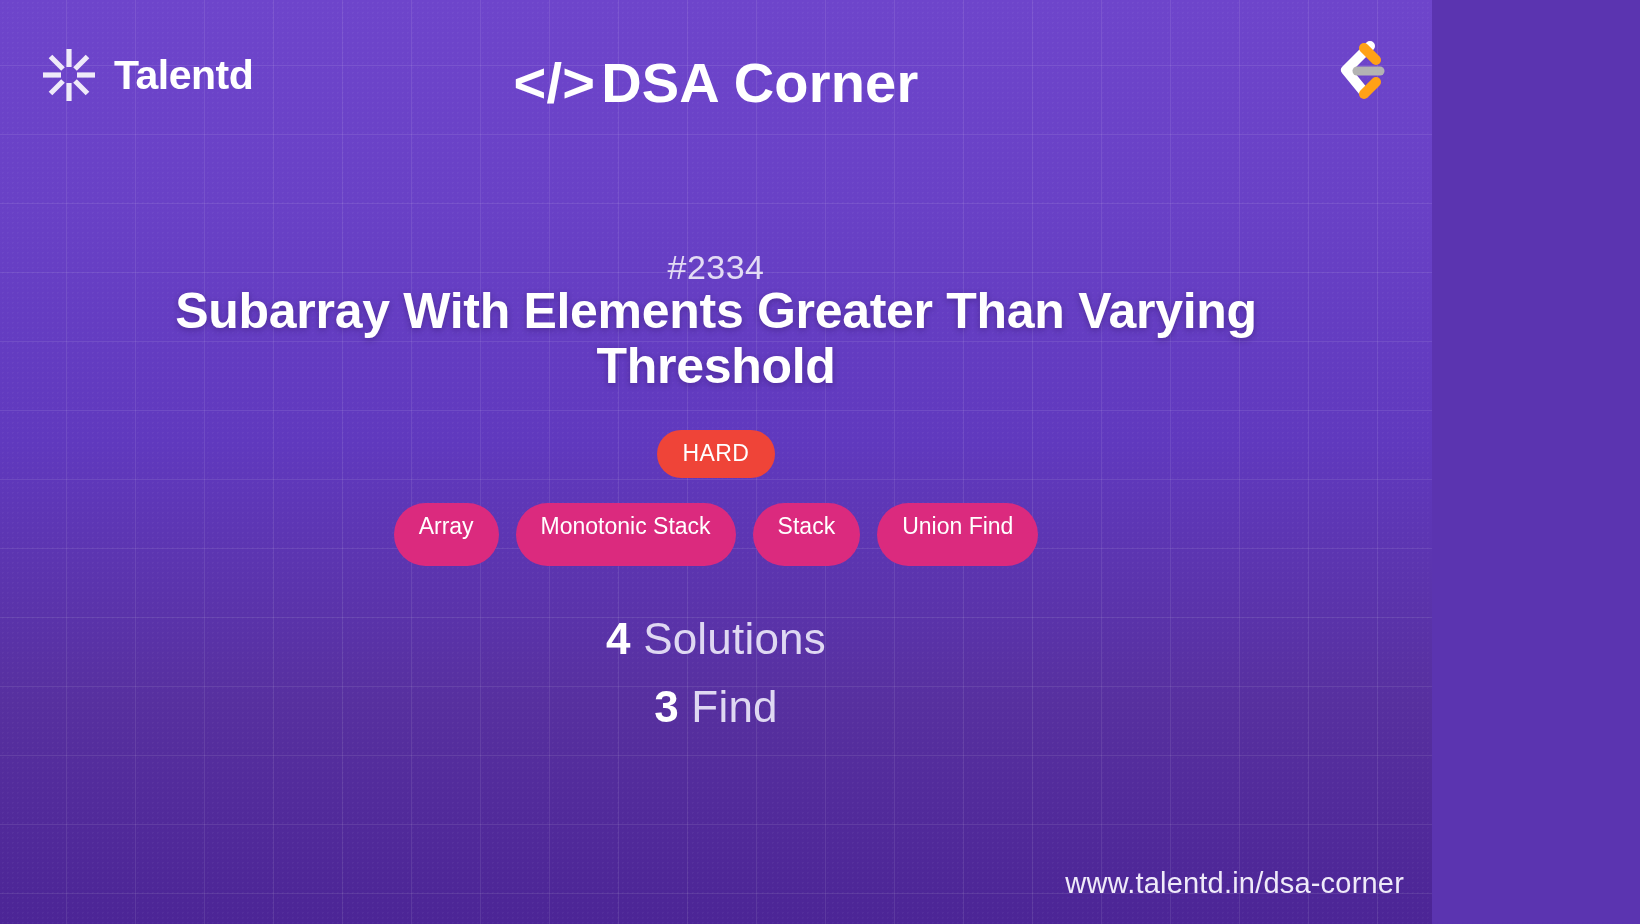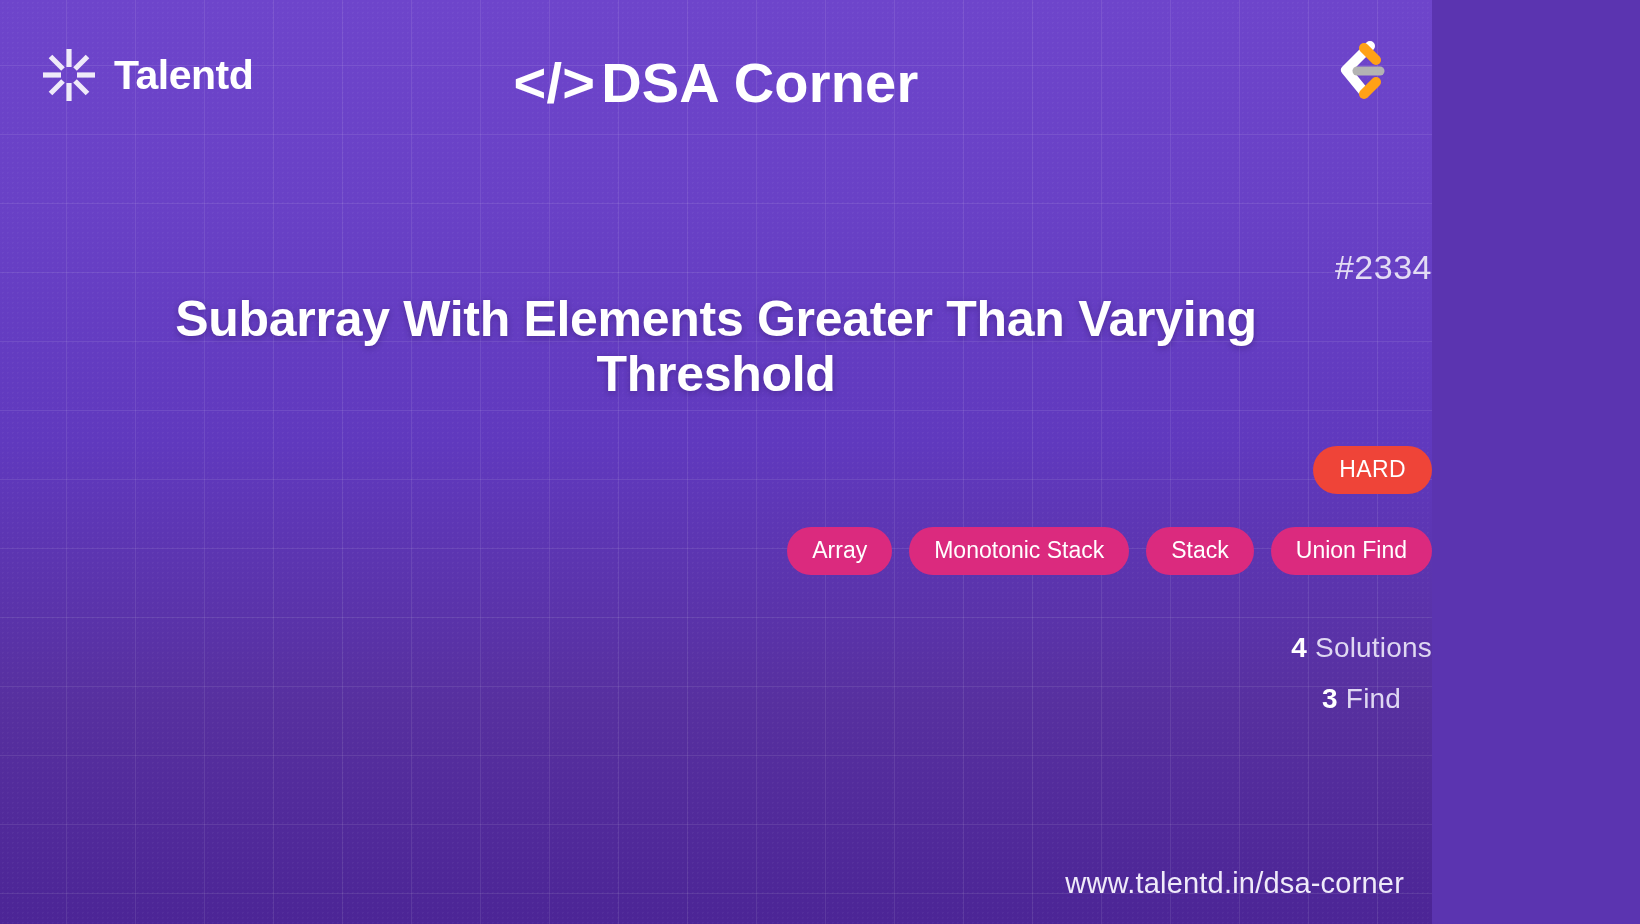--- a/index.html
+++ b/index.html
@@ -96,22 +96,21 @@
     width:66px;
     height:70px;
   }
 
   
   #body {
     position:absolute;
     top:150px; left:0; right:0; bottom:0;
     display:flex;
     flex-direction:column;
-    align-items:flex-end;
-    gap:8px;
+    align-items:center;
   }
 
   #problem-number {
     margin-top:100px;
     font-size:34px;
     color:#E3DCF4;
     font-weight:normal;
     line-height:1;
     letter-spacing:0.5px;
   }
@@ -148,34 +147,34 @@
     justify-content:center;
     gap:17px;
     max-width:1300px;
   }
   .tag-pill {
     display:inline-block;
     background:#DB2A7E;
     color:#ffffff;
     font-size:23px;
     line-height:1;
-    padding:12px 25px 13px;
+    padding:12px 25px 28px;
     border-radius:999px;
     white-space:nowrap;
   }
 
   #stats {
     margin-top:50px;
     display:flex;
     flex-direction:column;
     align-items:center;
     gap:22px;
   }
   .stat-line {
-    font-size:28px;
+    font-size:44px;
     color:#DFD8F2;
     line-height:1.05;
     letter-spacing:0.2px;
     white-space:nowrap;
   }
   .stat-value {
     font-weight:bold;
     color:#ffffff;
   }
 

